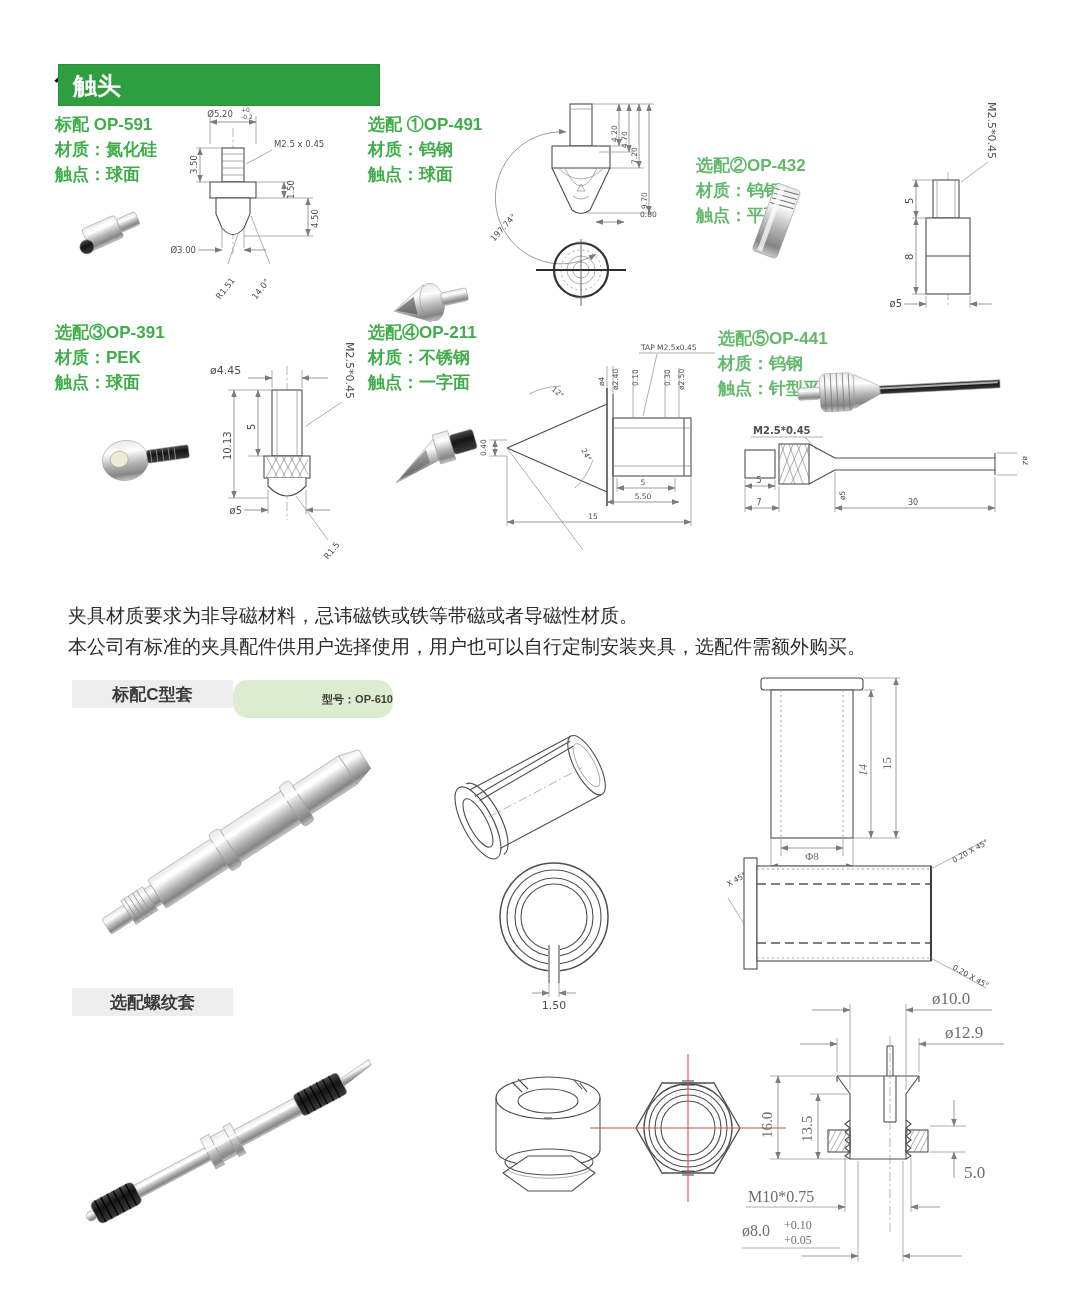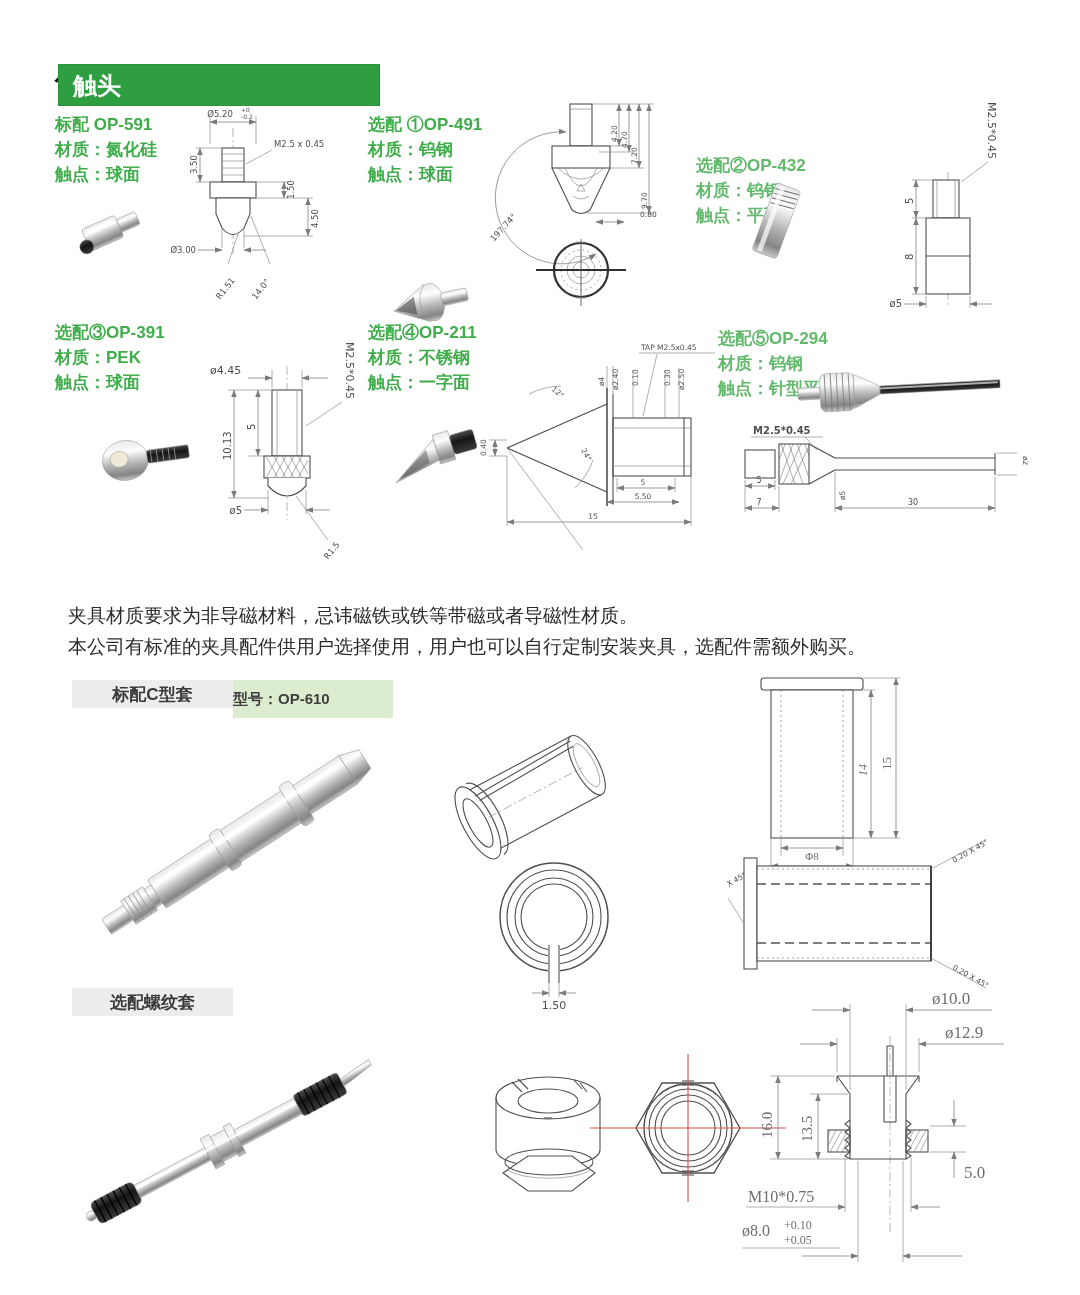--- a/index.html
+++ b/index.html
@@ -7,22 +7,22 @@
         font-family:"Liberation Sans",sans-serif;}
   .abs{position:absolute;}
   .h-title{font-size:26px;font-weight:bold;color:#0c0c0c;letter-spacing:1px;}
   .bar{background:#2f9e41;border:1px solid #27923a;color:#fff;font-size:24px;font-weight:bold;
        width:322px;height:42px;line-height:42px;padding-left:14px;box-sizing:border-box;}
   .plabel div{line-height:25px;font-size:17px;font-weight:bold;color:#3fae4a;}
   .plabel.soft div{color:#62b86b;font-weight:600;}
   .intro div{font-size:19px;color:#2b2b2b;line-height:31px;}
   .hdr-gray{background:#ededed;color:#3a3a3a;font-size:17px;font-weight:bold;width:161px;height:28px;
             display:flex;align-items:center;justify-content:center;}
-  .hdr-green{background:#dcecce;color:#3e3e3e;font-size:15px;font-weight:bold;width:160px;height:38px;
-            display:flex;align-items:center;justify-content:flex-start;}
+  .hdr-green{background:#dcecce;color:#3e3e3e;font-size:11px;font-weight:bold;width:160px;height:38px;
+            display:flex;align-items:center;justify-content:flex-end;border-radius:15px;}
   
   .oline{fill:none;stroke:#4f4f4f;stroke-width:1.1;}
   .oline2{fill:#fff;stroke:#4f4f4f;stroke-width:1.1;}
   .bold{fill:none;stroke:#333;stroke-width:2.2;}
   .ext{fill:none;stroke:#949494;stroke-width:0.75;}
   .dim{fill:none;stroke:#8a8a8a;stroke-width:0.85;}
   .cl{fill:none;stroke:#9a9a9a;stroke-width:0.7;stroke-dasharray:9 3 2 3;}
   .dot{fill:none;stroke:#8a8a8a;stroke-width:0.8;stroke-dasharray:2 3;}
   .dsh{fill:none;stroke:#555;stroke-width:1.3;stroke-dasharray:9 5;}
   .dt{font-family:"DejaVu Sans",sans-serif;font-size:8.5px;fill:#4e4e4e;}
@@ -213,21 +213,21 @@
     <div>选配③OP-391</div>
     <div>材质：PEK</div>
     <div>触点：球面</div>
   </div>
   <div class="abs plabel" style="left:368px;top:320px;">
     <div>选配④OP-211</div>
     <div>材质：不锈钢</div>
     <div>触点：一字面</div>
   </div>
   <div class="abs plabel soft" style="left:718px;top:326px;">
-    <div>选配⑤OP-294</div>
+    <div>选配⑤OP-441</div>
     <div>材质：钨钢</div>
     <div>触点：针型平面</div>
   </div>
 
   <svg class="abs" style="left:95px;top:425px;" width="110" height="62" viewBox="0 0 110 62">
     <g transform="rotate(-8 55 31)">
       <ellipse class="mphoto" cx="30" cy="32" rx="23" ry="20" fill="url(#metal)"></ellipse>
       <ellipse cx="24" cy="30" rx="9" ry="8" fill="#efe9d8" stroke="#9a9483" stroke-width="0.5"></ellipse>
       <rect class="mphoto" x="52" y="25" width="42" height="13" rx="2" fill="url(#dark)"></rect>
       <g stroke="#888" stroke-width="1">

